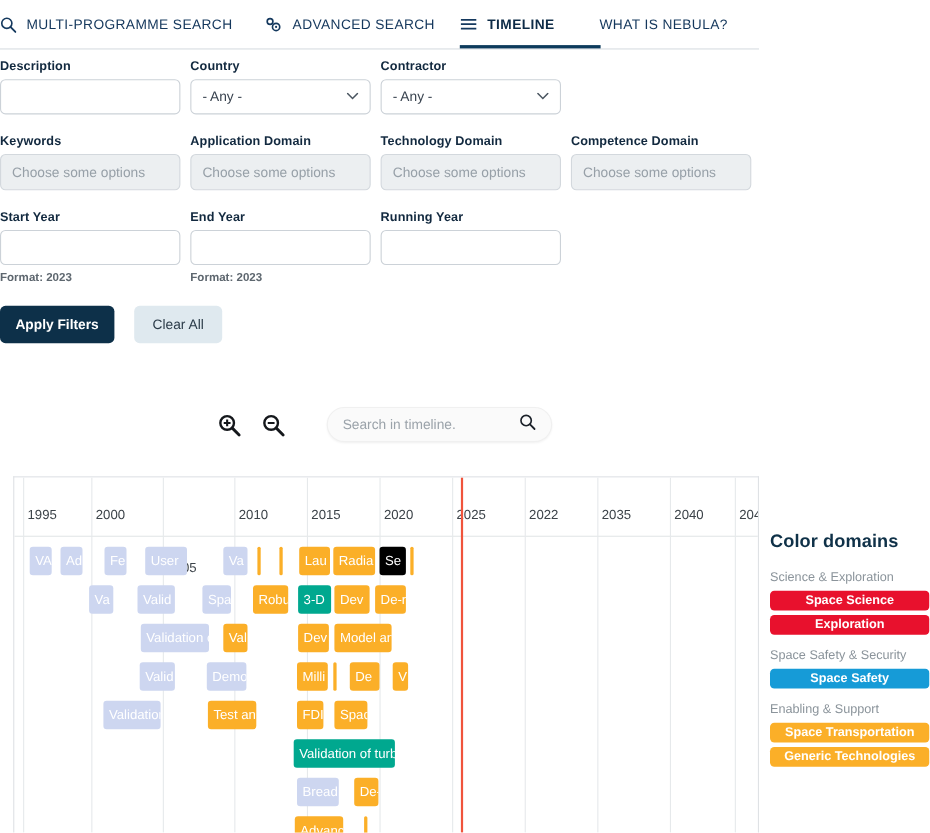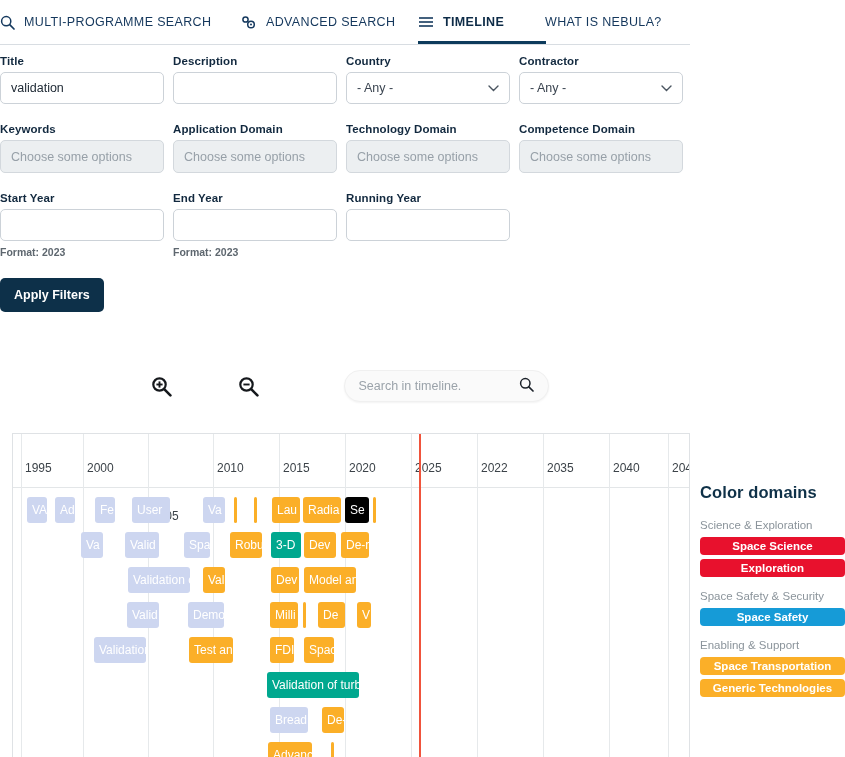--- a/index.html
+++ b/index.html
@@ -89,21 +89,21 @@
   #clear-all {
     background: #dfe9ef; color: #2b3b49; border: none;
     border-radius: 5px; padding: 10px 17px; margin-left: 18px;
     font-size: 12.5px; cursor: pointer;
     font-family: "Liberation Sans", sans-serif;
   }
 
   
   #timeline-toolbar {
     position: absolute; left: 0; top: 370px; width: 690px;
-    display: flex; align-items: center; justify-content: center; gap: 47px;
+    display: flex; align-items: center; justify-content: center;
   }
   .zoom-btn {
     width: 26px; height: 26px; margin: 0 7px;
     display: flex; align-items: center; justify-content: center;
     cursor: pointer; color: #15181c;
   }
   #timeline-search {
     margin-left: 28px;
     width: 205px; height: 32px; border-radius: 17px;
     background: #fafafa; border: 1px solid #f0f0f0;
@@ -204,24 +204,20 @@
     </div>
     <div class="nav-tab" style="position: absolute; left: 545px; width: 145px; top: 0px;">
       <span class="tab-label">WHAT IS NEBULA?</span>
     </div>
   </div>
 
 <div id="filter-form">
 
   <div class="field-row">
     <div class="field">
-      <span class="field-label">Title</span>
-      <input class="txt-input" value="validation" style="">
-    </div>
-    <div class="field">
       <span class="field-label">Description</span>
       <input class="txt-input" value="" style="">
     </div>
     <div class="field">
       <span class="field-label">Country</span>
       <div class="sel-input">
         <span>- Any -</span>
         <span class="chev">
           <svg width="11" height="7" viewBox="0 0 11 7">
               <path d="M1 1l4.5 4.5L10 1" stroke="#4a5560" stroke-width="1.4" fill="none" stroke-linecap="round"></path>
@@ -281,20 +277,21 @@
       <div class="hint">Format: 2023</div>
     </div>
     <div class="field">
       <span class="field-label">Running Year</span>
       <input class="txt-input" value="" style="">
     </div>
   </div>
 
   <div id="btn-row">
     <button id="apply-filters">Apply Filters</button>
+    <button id="clear-all">Clear All</button>
   </div>
 </div>
 
 <div id="timeline-toolbar">
   <div class="zoom-btn">
     <svg width="21" height="21" viewBox="0 0 21 21">
       <circle cx="8.5" cy="8.5" r="6.2" fill="none" stroke="#15181c" stroke-width="2.2"></circle>
       <line x1="13.2" y1="13.2" x2="19.4" y2="19.4" stroke="#15181c" stroke-width="2.6" stroke-linecap="round"></line>
       <line x1="5.4" y1="8.5" x2="11.6" y2="8.5" stroke="#15181c" stroke-width="1.9"></line>
       <line x1="8.5" y1="5.4" x2="8.5" y2="11.6" stroke="#15181c" stroke-width="1.9"></line>

